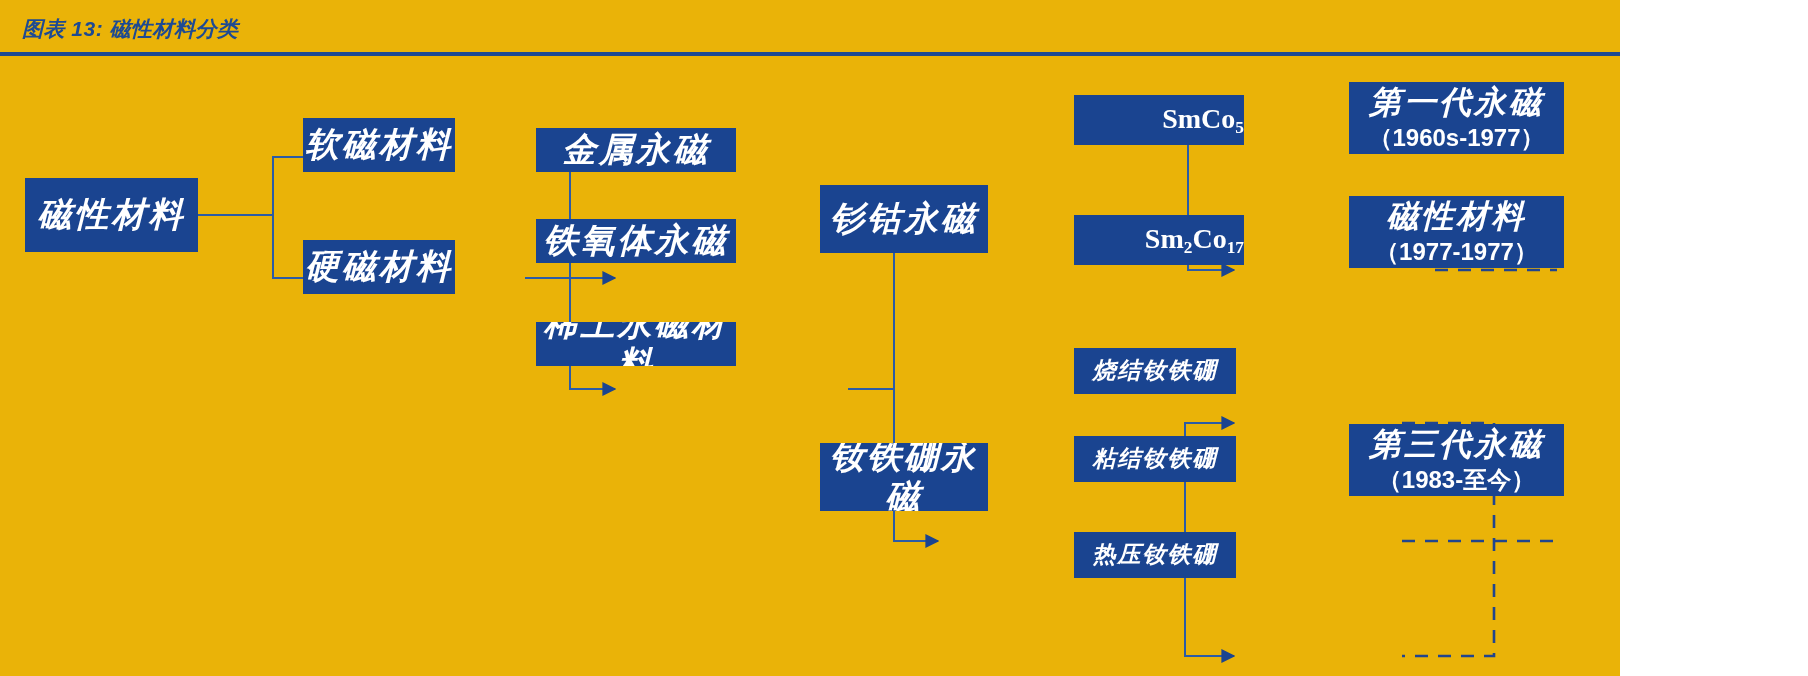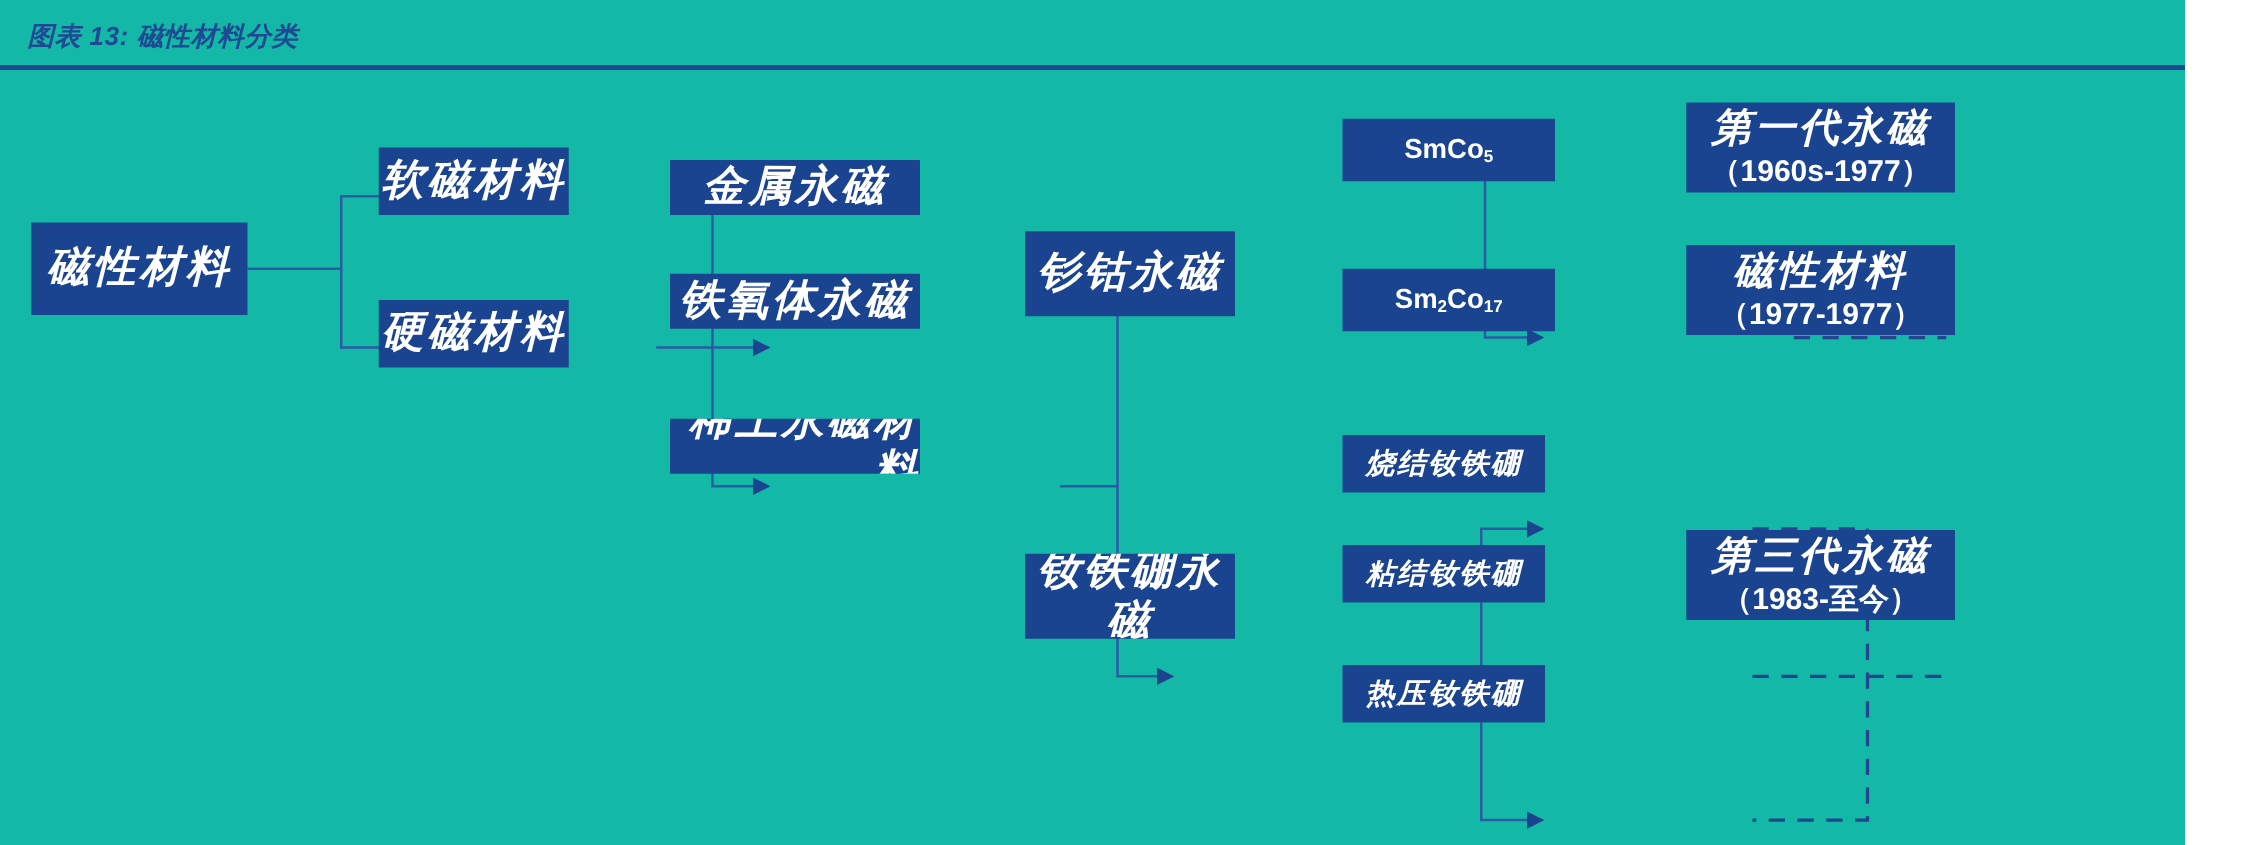--- a/index.html
+++ b/index.html
@@ -5,24 +5,25 @@
   html, body {
     margin: 0;
     padding: 0;
     background: #ffffff;
   }
   body {
     font-family: "Liberation Sans", "DejaVu Sans", sans-serif;
   }
   #page {
     position: relative;
-    width: 1748px;
+    width: 1608px;
     height: 676px;
-    background: #14b8a6;
+    background: #eab308;
     overflow: hidden;
+    padding-left: 12px;
   }
   
   #figure-title {
     position: absolute;
     left: 22px;
     top: 15px;
     font-size: 21px;
     font-weight: 700;
     font-style: italic;
     color: #1d4a93;
@@ -63,24 +64,25 @@
     font-weight: 700;
     font-style: italic;
     font-size: 34px;
     letter-spacing: 3px;
   }
   .node.cn-sm {
     font-size: 23px;
     letter-spacing: 2px;
   }
   .node.chem {
-    font-family: Liberation Sans, sans-serif;
-    font-weight: 700;
-    font-size: 22px;
+    font-family: Liberation Serif, serif;
+    font-weight: 700;
+    font-size: 28px;
     letter-spacing: 0px;
+    justify-content: flex-end;
   }
   .node.chem sub {
     font-size: 0.62em;
     vertical-align: -0.28em;
     font-weight: 700;
   }
   .node.gen {
     flex-direction: column;
     justify-content: center;
   }
@@ -152,21 +154,21 @@
   <div class="node cn" style="left:303px; top:240px; width:152px; height:54px;">
     <span>硬磁材料</span>
   </div>
 
   <div class="node cn" style="left:536px; top:219px; width:200px; height:44px;">
     <span>铁氧体永磁</span>
   </div>
   <div class="node cn" style="left:536px; top:128px; width:200px; height:44px;">
     <span>金属永磁</span>
   </div>
-  <div class="node cn" style="left:536px; top:335px; width:200px; height:44px;text-align:right;">
+  <div class="node cn" style="left:536px; top:322px; width:200px; height:44px;">
     <span>稀土永磁材料</span>
   </div>
 
   <div class="node cn" style="left:820px; top:185px; width:168px; height:68px;">
     <span>钐钴永磁</span>
   </div>
   <div class="node cn" style="left:820px; top:443px; width:168px; height:68px;">
     <span>钕铁硼永磁</span>
   </div>
 

